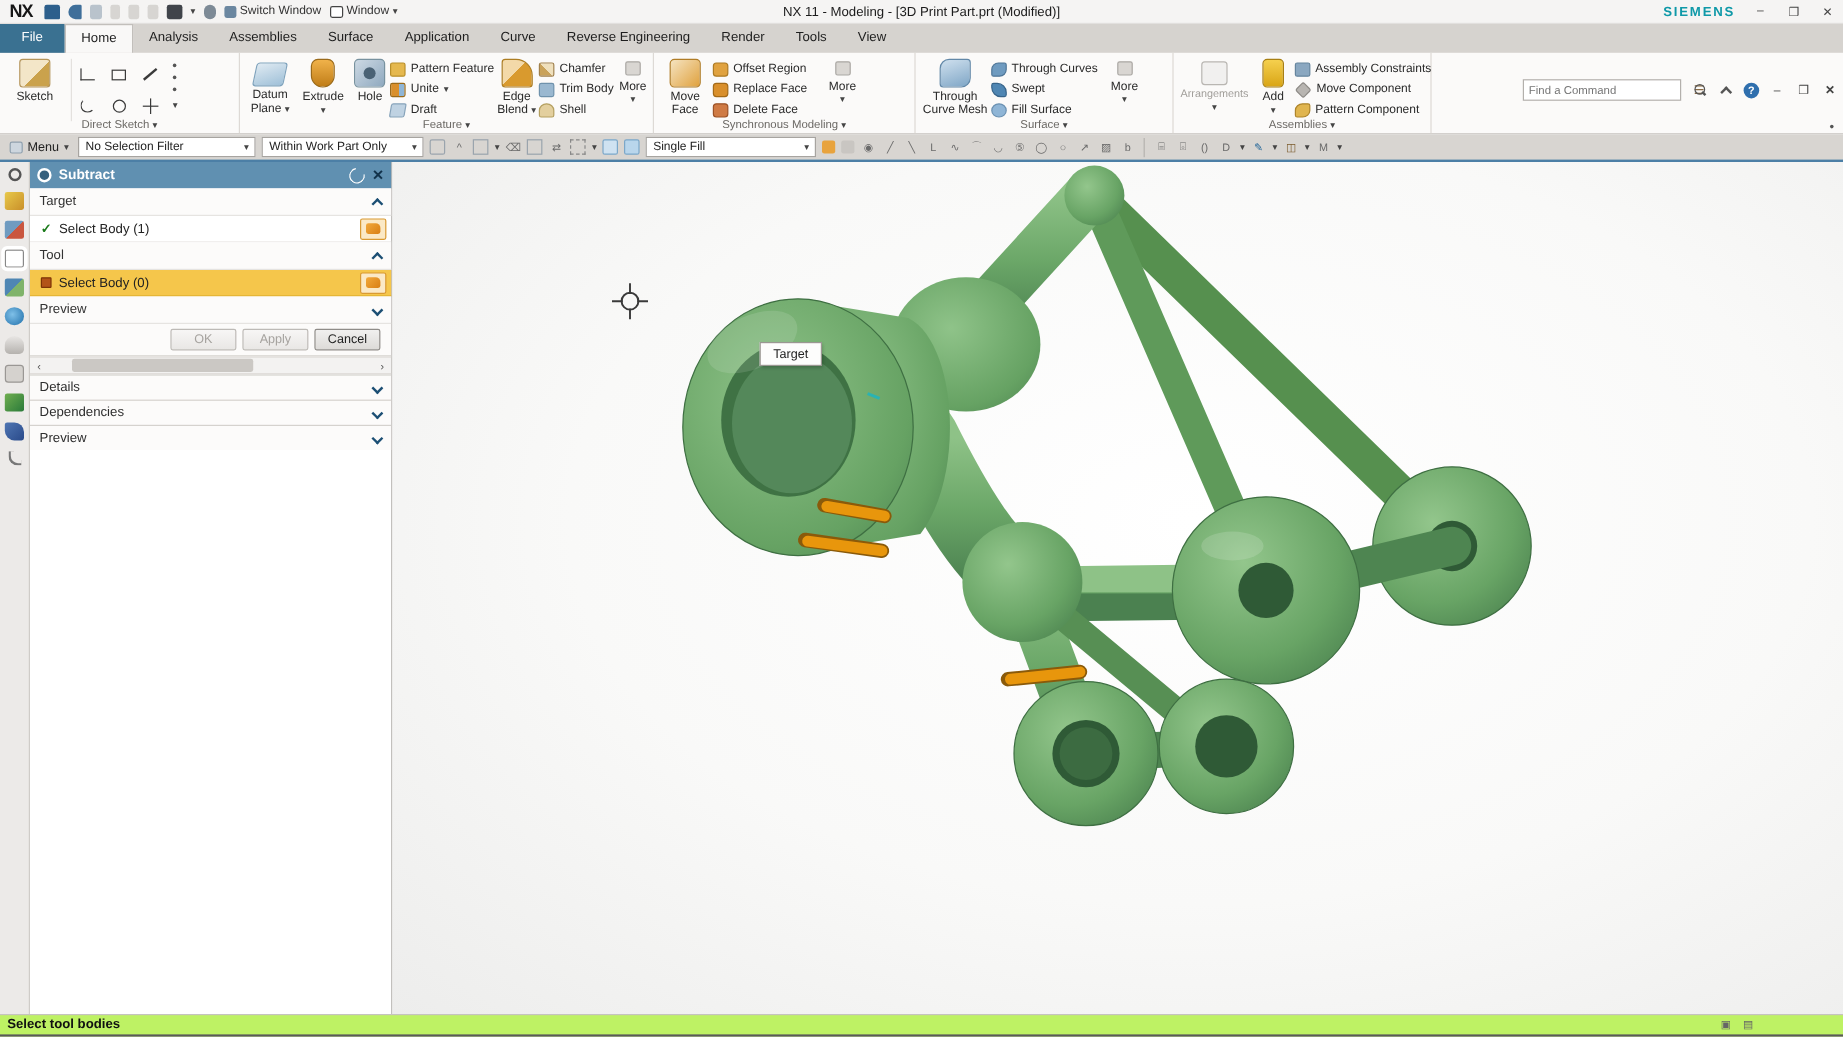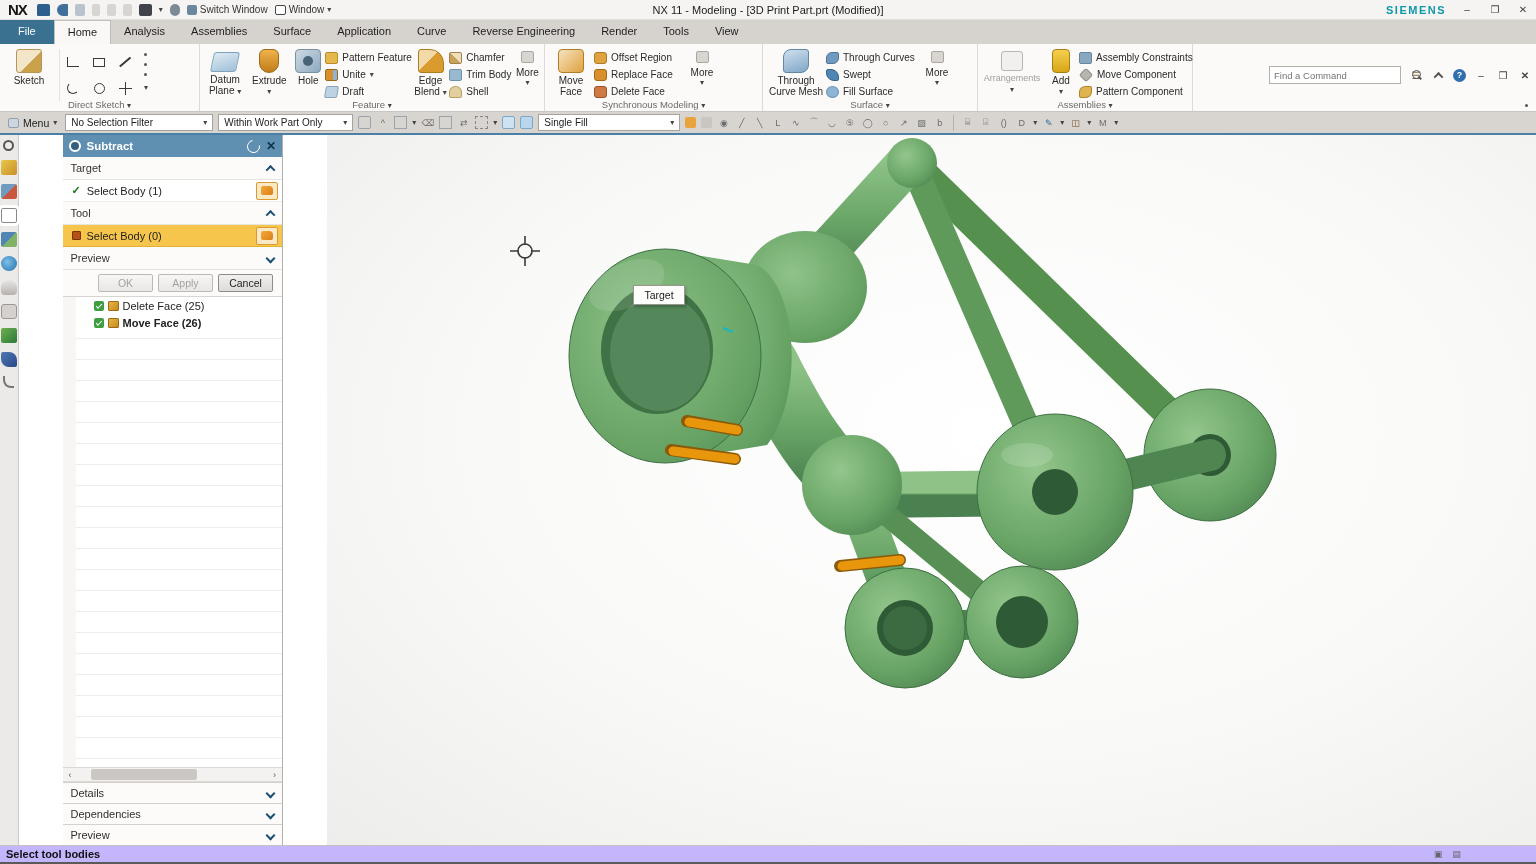--- a/index.html
+++ b/index.html
@@ -59,21 +59,21 @@
 
   
   .selbar { height:23px; background:#d8d5d1; border-bottom:2px solid #4c7fa6; display:flex; align-items:center; gap:5px; padding:0 5px; }
   .menu-btn { display:flex; align-items:center; gap:4px; font-size:10.5px; color:#222; padding:0 3px; }
   .combo { background:#fff; border:1px solid #a7a4a0; height:17px; display:flex; align-items:center; justify-content:space-between; padding:0 5px; font-size:10px; color:#222; }
   .snapico { width:13px; height:13px; display:flex; align-items:center; justify-content:center; font-size:9px; color:#6a6a6a; }
   .pressed { background:#cfe2f1; border:1px solid #7ba7c9; border-radius:2px; }
   .sep { width:1px; height:16px; background:#b5b2ae; margin:0 2px; }
 
   
-  .main { height:710px; display:flex; position:relative;gap:44px; }
+  .main { height:710px; display:flex; position:relative; }
   .resbar { width:25px; background:#eceae8; border-right:1px solid #cfccc8; display:flex; flex-direction:column; align-items:center; padding-top:5px; gap:9px; }
   .rico { width:16px; height:15px; border-radius:2px; }
   .rico.active { outline:3px solid #fff; background:#fff; box-shadow:0 0 0 1px #c2bfbb; }
 
   
   .leftpanel { width:302px; background:#fff; border-right:1px solid #b4b1ad; display:flex; flex-direction:column; }
   .dlg-title { height:22px; background:#6090b1; color:#fff; display:flex; align-items:center; padding:0 6px; font-weight:bold; font-size:11.5px; gap:6px; }
   .dlg-circle { width:12px; height:12px; border:2px solid #fff; border-radius:50%; background:#35607d; }
   .dlg-title .spacer { flex:1; }
   .dlg-reset { width:13px; height:13px; border:1.6px solid #fff; border-radius:50%; border-top-color:transparent; transform:rotate(35deg); }
@@ -103,21 +103,21 @@
   .htrack { flex:1; height:11px; position:relative; }
   .hthumb { position:absolute; left:8%; width:55%; top:0; height:11px; background:#cbc8c4; border-radius:2px; }
   .bsec { height:21px; display:flex; align-items:center; justify-content:space-between; padding:0 8px; border-top:1px solid #d5d2ce; font-size:11px; color:#2e2e2e; background:#fcfbfa; }
 
   
   .viewport { flex:1; position:relative; background:radial-gradient(ellipse at 55% 42%, #ffffff 0%, #f9f9f8 55%, #ededec 100%); }
   .tooltip { position:absolute; left:306px; top:150px; width:52px; height:20px; background:#fdfdfc; border:1px solid #9a9792; box-shadow:1px 2px 3px rgba(0,0,0,0.25); font-size:10.5px; color:#222; display:flex; align-items:center; justify-content:center; }
   .crosshair { position:absolute; left:181px; top:99px; }
 
   
-  .statusbar { height:19px; background:#c4b5fd; border-top:1px solid #c6c3bf; border-bottom:2px solid #5a5a5a; display:flex; align-items:center; padding:0 6px; font-weight:bold; font-size:11px; color:#111; position:relative; }
+  .statusbar { height:19px; background:#bef264; border-top:1px solid #c6c3bf; border-bottom:2px solid #5a5a5a; display:flex; align-items:center; padding:0 6px; font-weight:bold; font-size:11px; color:#111; position:relative; }
   .sb-right { position:absolute; right:75px; display:flex; gap:10px; color:#666; font-size:9px; font-weight:normal; }
 </style>
 </head>
 <body>
 
 <div class="titlebar">
   <div class="nx-logo">NX</div>
   <div class="qat">
     <div class="qico" style="background:#2d5f8c;border-radius:2px 2px 1px 1px;"></div>
     <div class="qico" style="background:#3f6f9a;border-radius:6px 1px 1px 6px;width:11px;"></div>
@@ -472,32 +472,20 @@
       <span>Preview</span>
       <span class="chev down"></span>
     </div>
 
     <div class="btnrow">
       <div class="dbtn">OK</div>
       <div class="dbtn">Apply</div>
       <div class="dbtn enabled">Cancel</div>
     </div>
 
-    <div class="navlist">
-      <div class="navitem">
-        <div class="nav-check"></div>
-        <div class="nav-feat"></div>
-        <span>Delete Face (25)</span>
-      </div>
-      <div class="navitem bold">
-        <div class="nav-check"></div>
-        <div class="nav-feat"></div>
-        <span>Move Face (26)</span>
-      </div>
-    </div>
 
     <div class="hscroll">
       <span class="harrow">‹</span>
       <div class="htrack">
           <div class="hthumb"></div>
         </div>
       <span class="harrow">›</span>
     </div>
 
     <div class="bsec">

